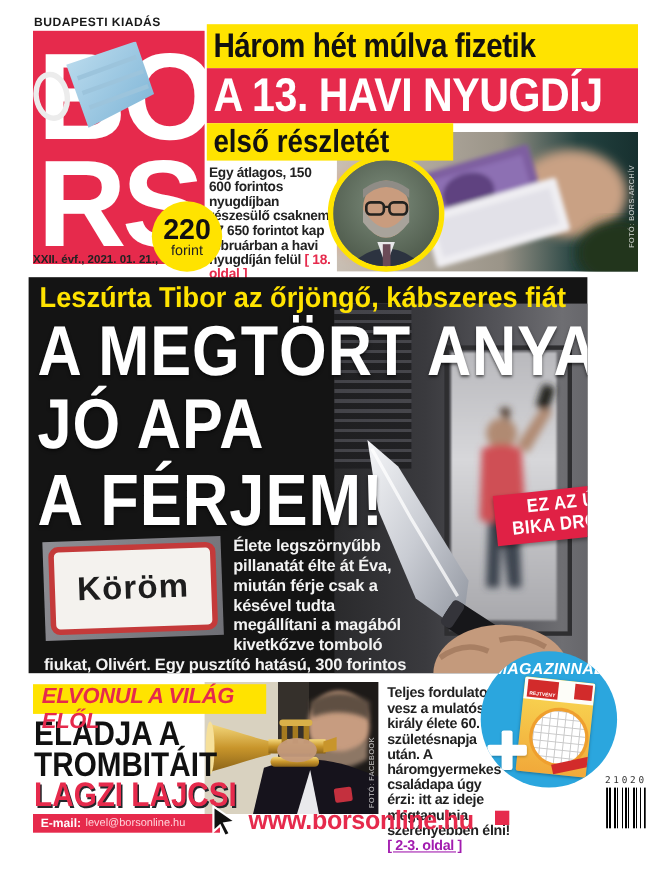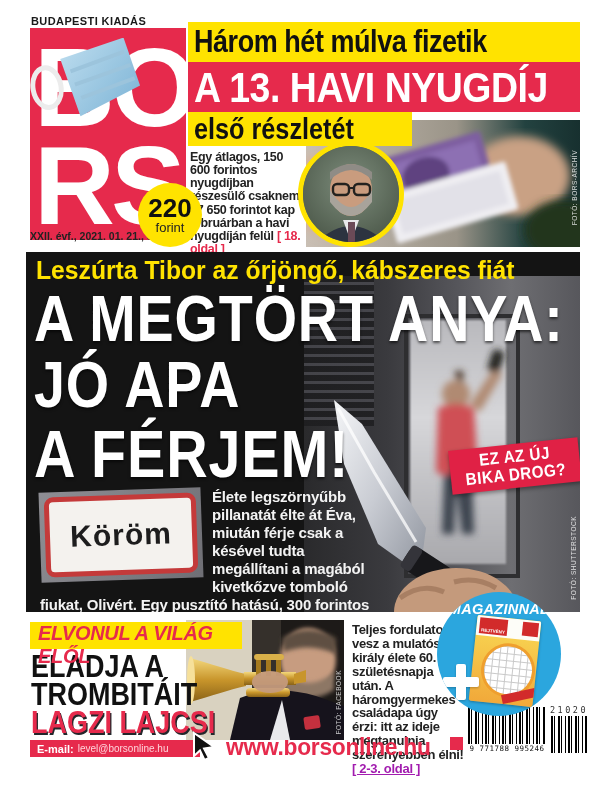--- a/index.html
+++ b/index.html
@@ -37,21 +37,21 @@
   #body1{left:190px;top:151px;width:116px;font-size:12.5px;line-height:1.05;font-weight:bold;color:#222;letter-spacing:-.3px;}
   #body1 .ref{color:#e62a4c;}
   #money-photo{left:306px;top:120px;width:274px;height:127px;overflow:hidden;z-index:1;}
   #portrait{left:298px;top:141px;width:96px;height:96px;border-radius:50%;border:5px solid #ffe300;
             overflow:hidden;z-index:3;background:#5c6b5c;}
   .vcredit{position:absolute;writing-mode:vertical-rl;transform:rotate(180deg);font-size:6.5px;
            letter-spacing:.5px;color:rgba(255,255,255,.8);}
   #credit1{right:2px;top:30px;}
 
   
-  #panel{left:26px;top:252px;width:554px;height:360px;background:#141414;overflow:hidden;}
+  #panel{left:26px;top:252px;width:508px;height:360px;background:#141414;overflow:hidden;}
   #corridor{position:absolute;left:278px;top:24px;width:276px;height:336px;
             background:linear-gradient(90deg,#2a2a2c 0%,#3a3a3e 30%,#55555a 55%,#6e6e72 75%,#57575c 100%);}
   #blinds{position:absolute;left:0;top:0;width:70px;height:150px;
           background:repeating-linear-gradient(#1c1c1e 0 6px,#4a4a50 6px 9px);opacity:.8;}
   #doorway{position:absolute;left:106px;top:44px;width:96px;height:244px;
            background:linear-gradient(#b9b9bd,#d7d7da 40%,#a9a9ad);filter:blur(1px);}
   #doorframe{position:absolute;left:100px;top:38px;width:108px;height:256px;border:4px solid #2e2e30;}
   #kicker2{position:absolute;left:10px;top:3px;color:#ffe300;font-size:26px;font-weight:bold;z-index:3;}
   .h2{position:absolute;left:8px;color:#fff;font-weight:bold;letter-spacing:1px;z-index:3;
       text-shadow:0 2px 3px rgba(0,0,0,.6);}
@@ -352,23 +352,20 @@
       <div id="mag-grid"></div>
       <div id="mag-ribbon"></div>
     </div>
     <div id="plus-icon">
       <div class="bar v"></div>
         <div class="bar h"></div>
     </div>
   </div>
 
   <div id="addon-label" class="abs">21020</div>
-  <div id="barcode-main" class="abs bars">
-    <div id="barcode-digits">9 771788 995246</div>
-  </div>
   <div id="barcode-addon" class="abs bars"></div>
   <div id="red-square" class="abs"></div>
 
   <div id="email-bar" class="abs">
     <span id="email-label">E-mail:</span>
     <span id="email-value">level@borsonline.hu</span>
   </div>
   <svg id="cursor-icon" class="abs" viewBox="0 0 30 30">
     <path d="M4 2 L24 16 L14 17.5 L19 27 L14.5 29 L10 19.5 L4 25 Z" fill="#111" stroke="#fff" stroke-width="2"></path>
   </svg>

